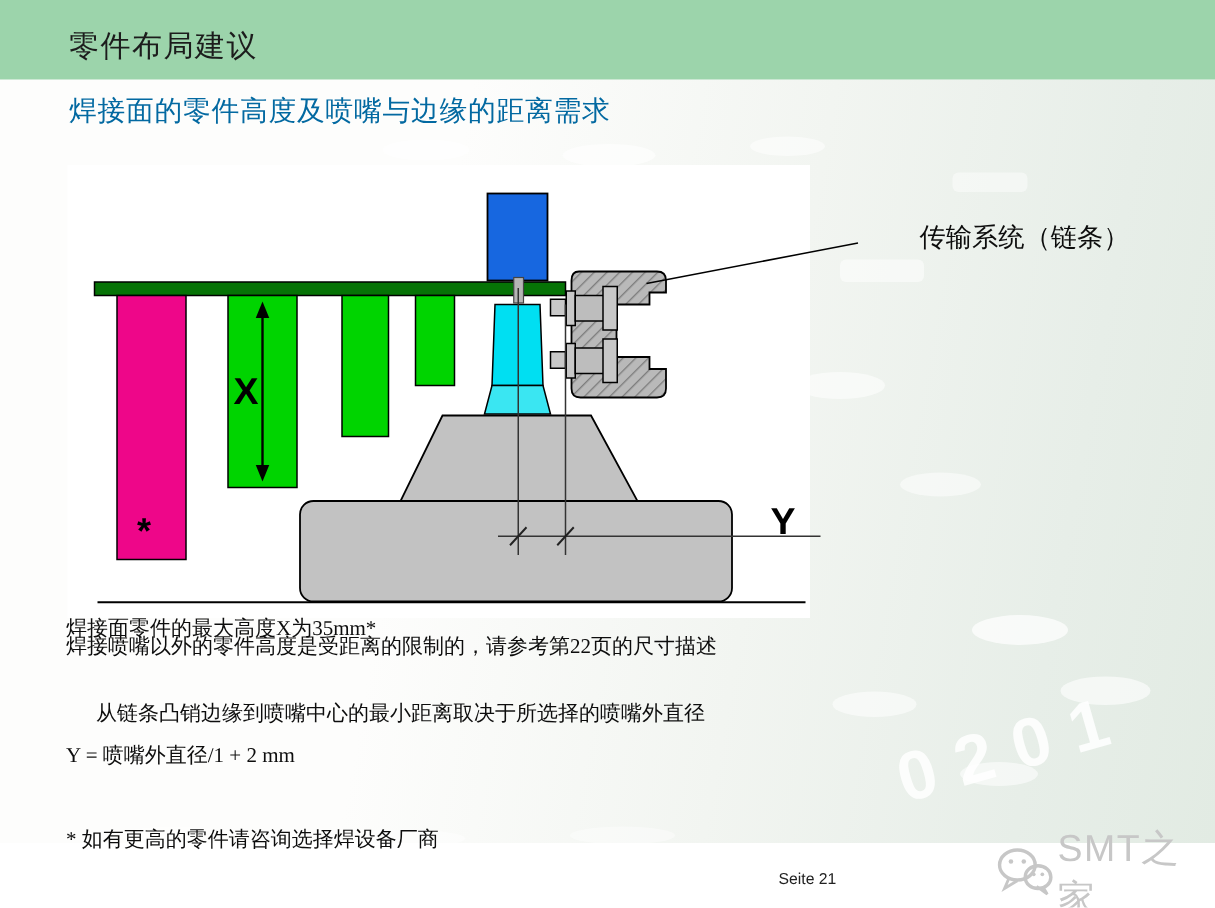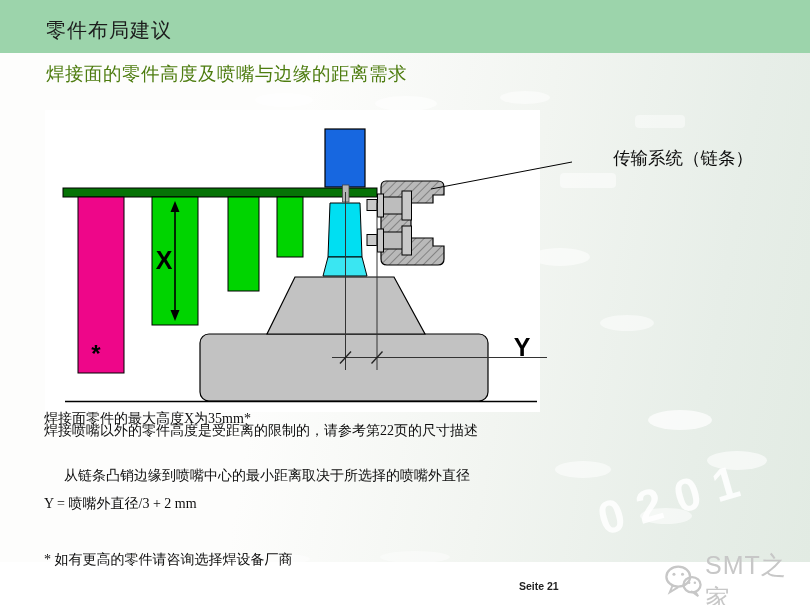--- a/index.html
+++ b/index.html
@@ -19,37 +19,37 @@
     font-family:"Liberation Sans",sans-serif;font-size:46px;font-weight:bold;
     color:rgba(255,255,255,0.85);letter-spacing:14px;transform:rotate(-16deg);
   }
   .header{
     position:absolute;left:0;top:0;width:810px;height:53px;background:#9cd4ab;
   }
   .title{
     position:absolute;left:46px;top:17px;font-size:20px;color:#1c1c1c;letter-spacing:1px;font-family:Liberation Serif, serif;
   }
   .subtitle{
-    position:absolute;left:46px;top:61px;font-size:18.5px;color:#4d7c0f;letter-spacing:0.5px;
+    position:absolute;left:46px;top:61px;font-size:18.5px;color:#0369a1;letter-spacing:0.5px;
   }
   .panel{
     position:absolute;left:45px;top:110px;width:495px;height:302px;background:#ffffff;
   }
   svg.diagram{position:absolute;left:0;top:0;width:810px;height:605px;}
   .chain-label{
     position:absolute;left:575px;top:146px;font-size:17.5px;color:#0d0d0d;margin-left:38px;
   }
   .notes{position:absolute;left:0;top:0;}
   .note-line{
     position:absolute;left:44px;font-size:14px;color:#0d0d0d;white-space:nowrap;
   }
   .n0{top:410px;} .n1{top:422px;text-align:center;} .n2{top:467px;margin-left:20px;} .n3{top:495px;} .n4{top:520px;margin-top:31px;}
   .footer-page{
     position:absolute;left:519px;top:580px;
-    font-family:"Liberation Sans",sans-serif;font-size:10.5px;font-weight:bold;color:#222;
+    font-family:"Liberation Sans",sans-serif;font-size:10.5px;font-weight:normal;color:#222;
   }
   .watermark{
     position:absolute;left:664px;top:549px;display:flex;align-items:center;
     color:#c7c7c7;
   }
   .watermark .wm-text{
     font-family:"Liberation Sans",sans-serif;font-size:25px;letter-spacing:1px;margin-left:3px;
   }
   .svg-label{font-family:"Liberation Sans",sans-serif;font-weight:bold;fill:#000;}
 </style>
@@ -141,21 +141,21 @@
 
   <line x1="431" y1="189" x2="572" y2="162" stroke="#000" stroke-width="1"></line>
 </svg>
 
 <div class="chain-label">传输系统（链条）</div>
 
 <div class="notes">
   <div class="note-line n0">焊接面零件的最大高度X为35mm*</div>
   <div class="note-line n1">焊接喷嘴以外的零件高度是受距离的限制的，请参考第22页的尺寸描述</div>
   <div class="note-line n2">从链条凸销边缘到喷嘴中心的最小距离取决于所选择的喷嘴外直径</div>
-  <div class="note-line n3">Y = 喷嘴外直径/3 + 2 mm</div>
+  <div class="note-line n3">Y = 喷嘴外直径/1 + 2 mm</div>
   <div class="note-line n4">* 如有更高的零件请咨询选择焊设备厂商</div>
 </div>
 
 <div class="footer-page">Seite 21</div>
 
 <div class="watermark">
   <span>
     <svg width="38" height="38" viewBox="0 0 40 40" xmlns="http://www.w3.org/2000/svg" fill="none" stroke="#c7c7c7" stroke-width="2.4">
       <ellipse cx="15" cy="16.5" rx="12.5" ry="10.5"></ellipse>
       <path d="M 9,26 L 6,33 L 15,27.5" stroke-width="2"></path>

